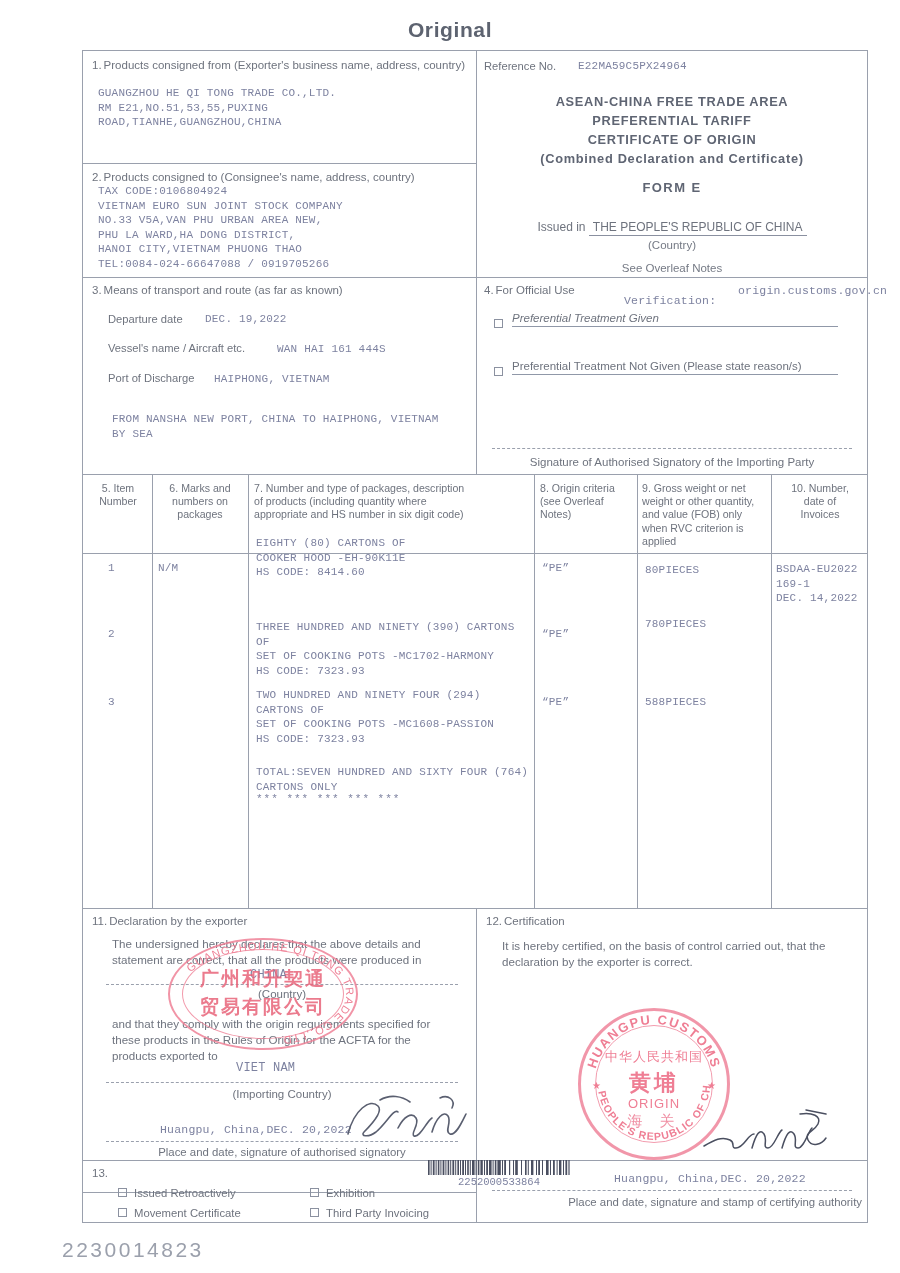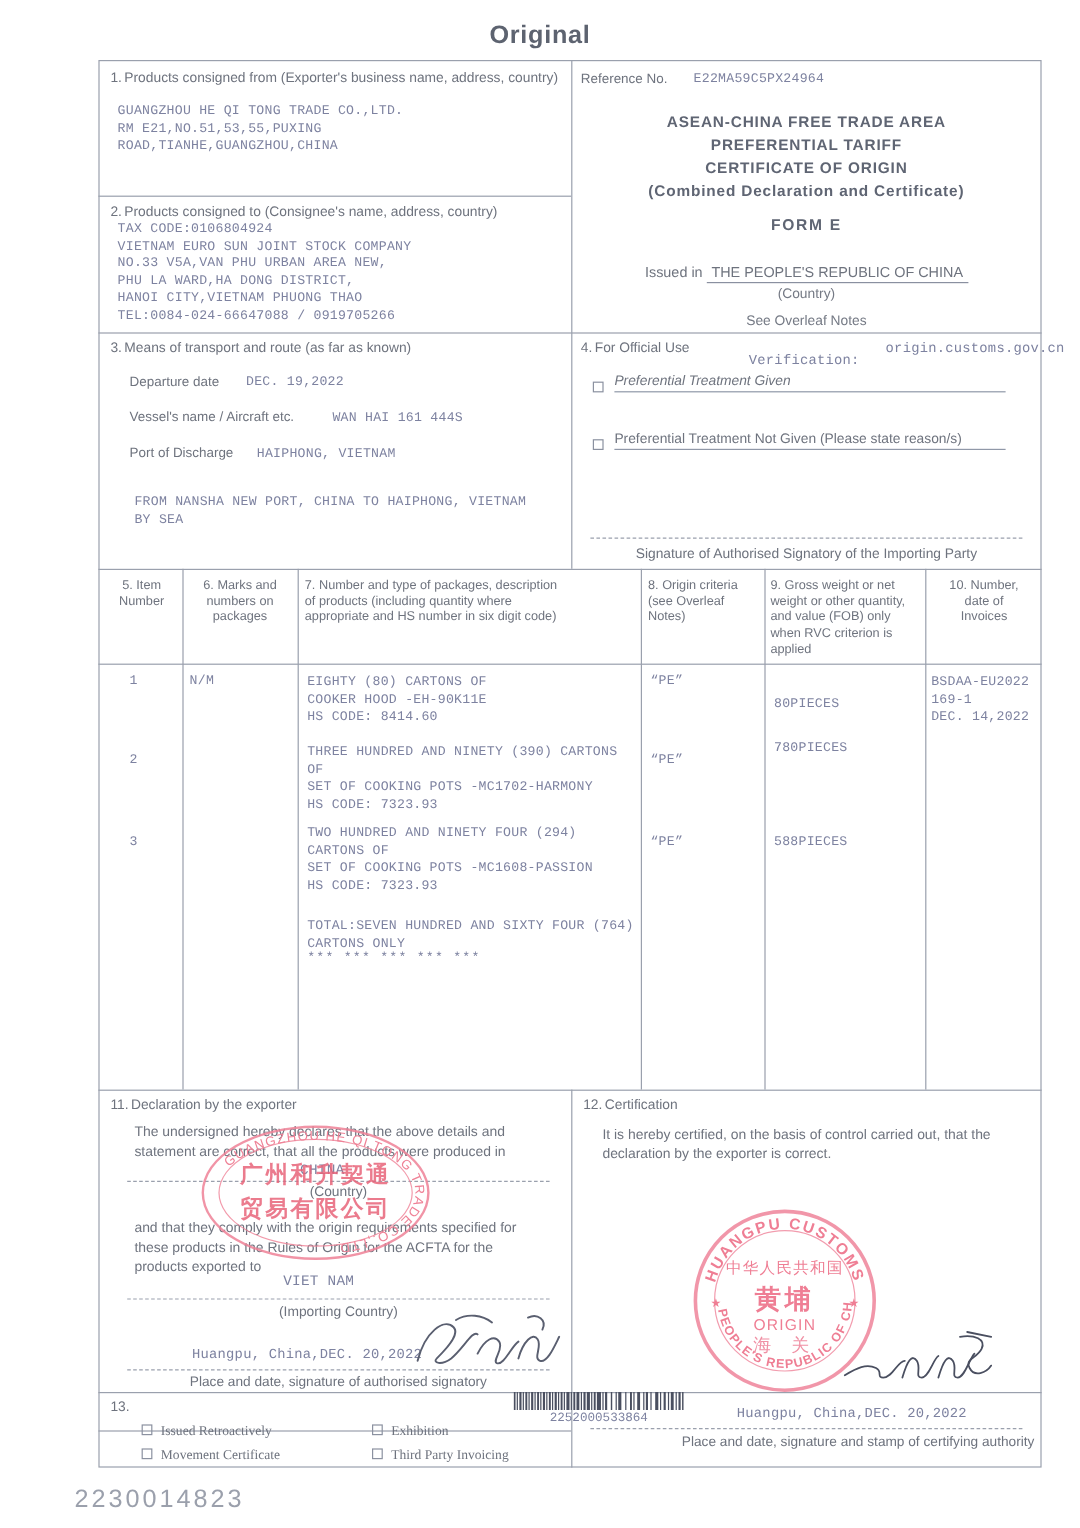--- a/index.html
+++ b/index.html
@@ -211,21 +211,21 @@
 
   #page-serial {
     left: 62px; top: 1238px;
     font-size: 21px;
     color: #9ba0ac;
     letter-spacing: 2.5px;
     font-family: "Liberation Sans", sans-serif;
   }
 
   .small-lbl { font-size: 11.2px; color: #6e737e; }
-  .cb-lbl { font-size: 11.3px; color: #6e737e; font-family: Liberation Serif, serif; }
+  .cb-lbl { font-size: 11.3px; color: #6e737e; }
 </style>
 </head>
 <body>
 
 <div class="abs" id="doc-title">Original</div>
 
 <div class="abs" id="form-frame"></div>
 
 <div class="hline abs" style="left:82px; top:163px; width:394px; height:1px;"></div>
 <div class="hline abs" style="left:82px; top:277px; width:786px; height:1px;"></div>
@@ -324,25 +324,25 @@
 weight or other quantity,
 and value (FOB) only
 when RVC criterion is
 applied</span></div>
 <div class="abs th" style="left:776px; top:482px; width:88px; white-space:pre;"><span>10.</span> <span>Number,
 date of
 Invoices</span></div>
 
 <div class="abs typed" style="left:108px; top:562px; font-size:11px;">1</div>
 <div class="abs typed" style="left:158px; top:562px; font-size:11px;">N/M</div>
-<div class="abs typed typed-block" style="left:256px; top:562px;">EIGHTY (80) CARTONS OF
+<div class="abs typed typed-block" style="left:256px; top:536px;">EIGHTY (80) CARTONS OF
 COOKER HOOD -EH-90K11E
 HS CODE: 8414.60</div>
 <div class="abs typed" style="left:542px; top:562px; font-size:11px;">“PE”</div>
-<div class="abs typed" style="left:645px; top:581px; font-size:11px;">80PIECES</div>
+<div class="abs typed" style="left:645px; top:564px; font-size:11px;">80PIECES</div>
 <div class="abs typed typed-block" style="left:776px; top:562px;">BSDAA-EU2022
 169-1
 DEC. 14,2022</div>
 
 <div class="abs typed" style="left:108px; top:628px; font-size:11px;">2</div>
 <div class="abs typed typed-block" style="left:256px; top:620px;">THREE HUNDRED AND NINETY (390) CARTONS
 OF
 SET OF COOKING POTS -MC1702-HARMONY
 HS CODE: 7323.93</div>
 <div class="abs typed" style="left:542px; top:628px; font-size:11px;">“PE”</div>

